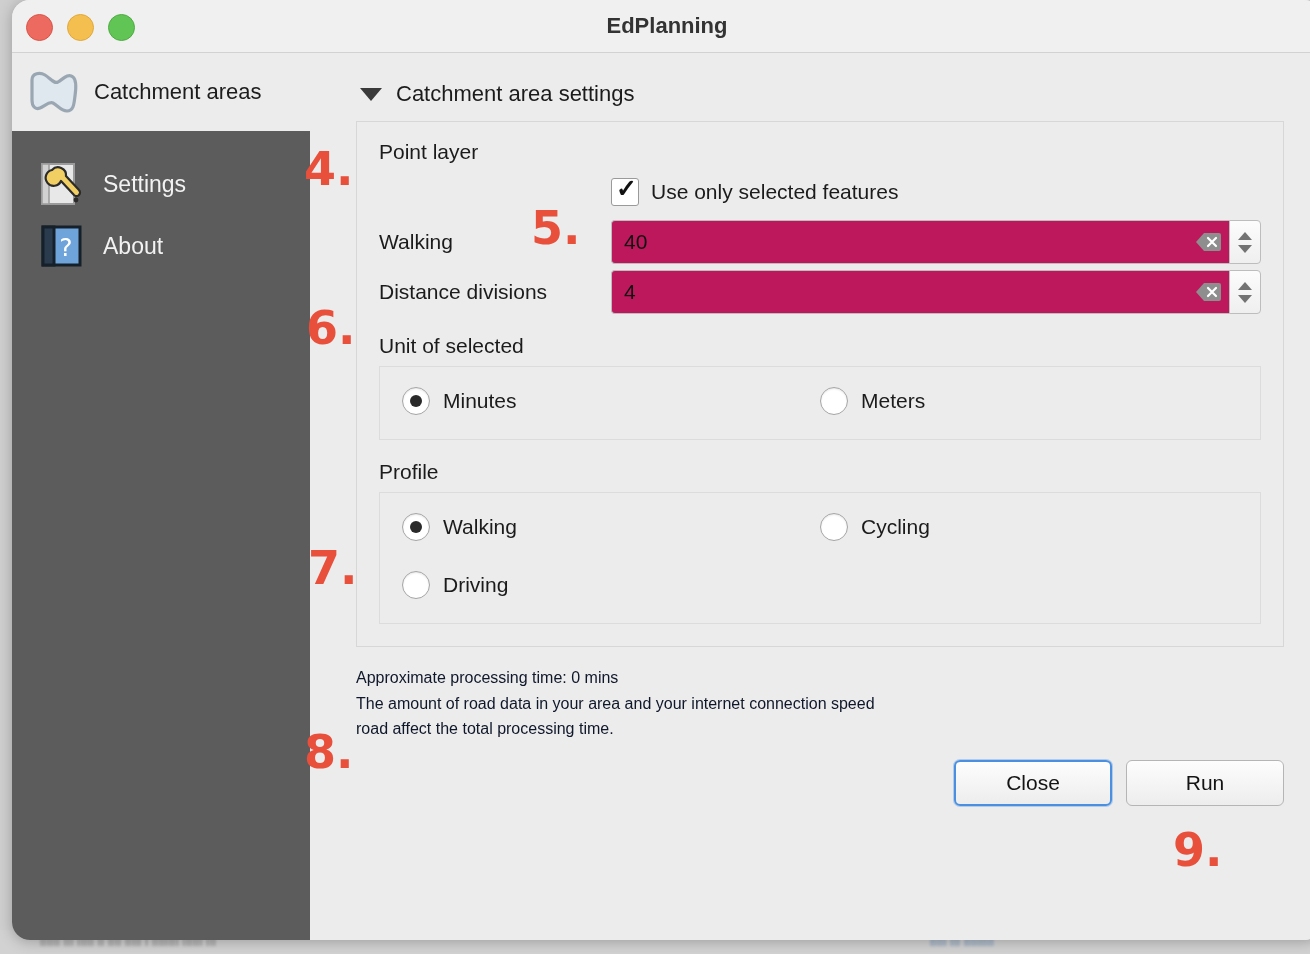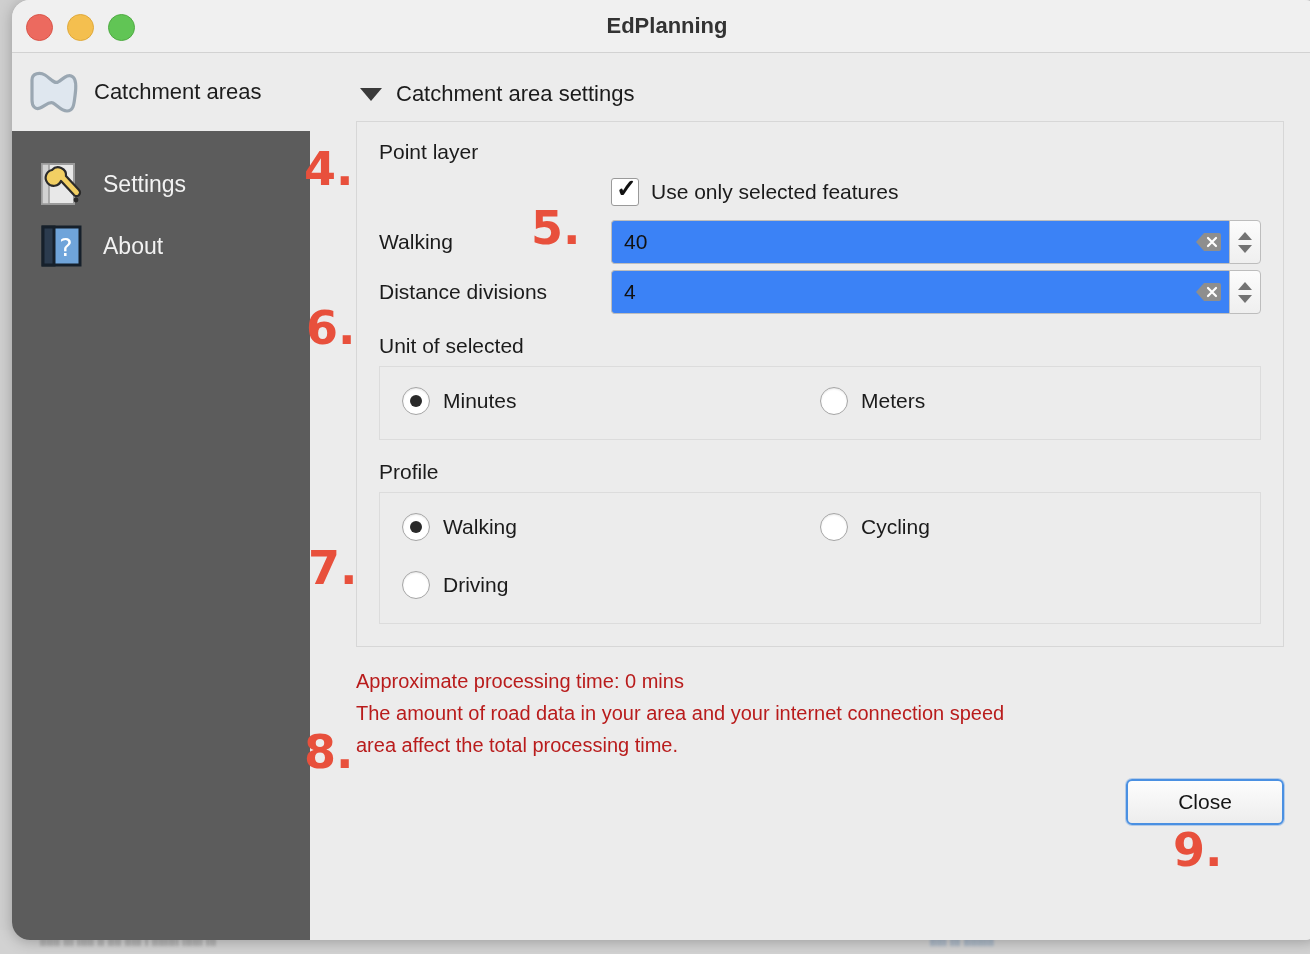--- a/index.html
+++ b/index.html
@@ -195,21 +195,21 @@
     position: absolute; left: 4px; top: -4px;
     font-size: 25px; color: #111; line-height: 26px;
     font-weight: bold;
   }
   .check-label { font-size: 21px; color: #1b1b1b; margin-left: 12px; }
 
   
   .spin-wrap { flex: 1; display: flex; height: 44px; }
   .spin-field {
     flex: 1;
-    background: #3b82f6;
+    background: #be185d;
     border: 1px solid #bdbdbd;
     border-right: none;
     border-radius: 4px 0 0 4px;
     display: flex; align-items: center;
     padding: 0 8px 0 12px;
     box-sizing: border-box;
   }
   .spin-value { font-size: 21px; color: #111; flex: 1; }
   .clear-ico { width: 26px; height: 20px; flex: none; }
   .spin-btns {
@@ -270,23 +270,23 @@
     left: 7px; top: 7px;
     width: 12px; height: 12px;
     border-radius: 50%;
     background: #2a2a2a;
   }
   .radio-label { font-size: 21px; color: #1b1b1b; margin-left: 13px; }
 
   
   .info-block {
     margin-top: 18px;
-    font-size: 20px;
+    font-size: 16px;
     line-height: 1.6;
-    color: #b91c1c;
+    color: #0f172a;
   }
 
   
   .btn-row {
     display: flex; justify-content: flex-end;
     gap: 14px;
     margin-top: 18px;
   }
   .btn {
     width: 158px; height: 46px;
@@ -464,25 +464,26 @@
                 <span class="radio-label">Driving</span>
               </label>
             </div>
           </div>
 
         </div>
 
         <div class="info-block">
           <div>Approximate processing time: 0 mins</div>
           <div>The amount of road data in your area and your internet connection speed</div>
-          <div>area affect the total processing time.</div>
+          <div>road affect the total processing time.</div>
         </div>
 
         <div class="btn-row">
           <div class="btn focused">Close</div>
+          <div class="btn">Run</div>
         </div>
 
       </div>
     </div>
   </div>
 
   <div class="ann big" style="left:304px; top:146px;">4.</div>
   <div class="ann big" style="left:531px; top:205px;">5.</div>
   <div class="ann big" style="left:306px; top:305px;">6.</div>
   <div class="ann big" style="left:308px; top:545px;">7.</div>

